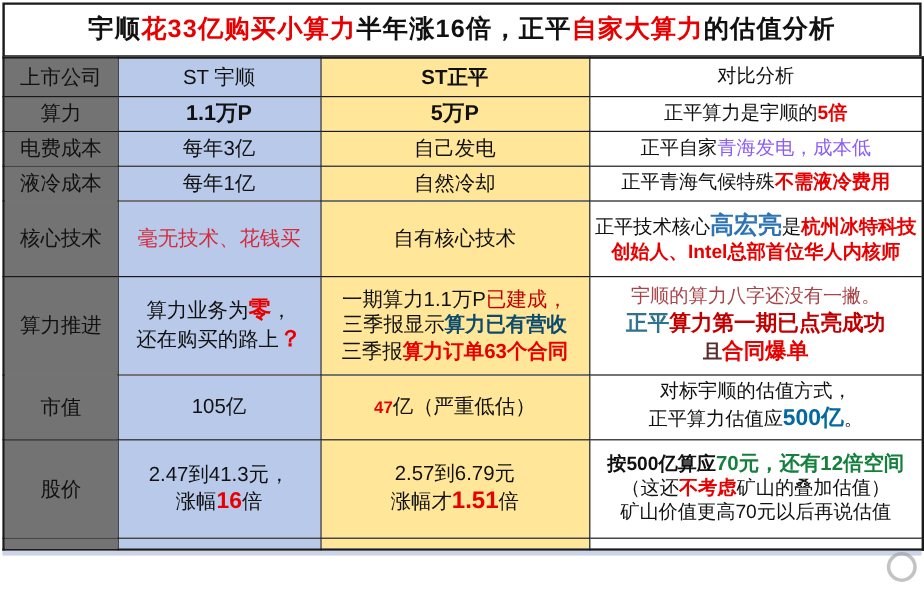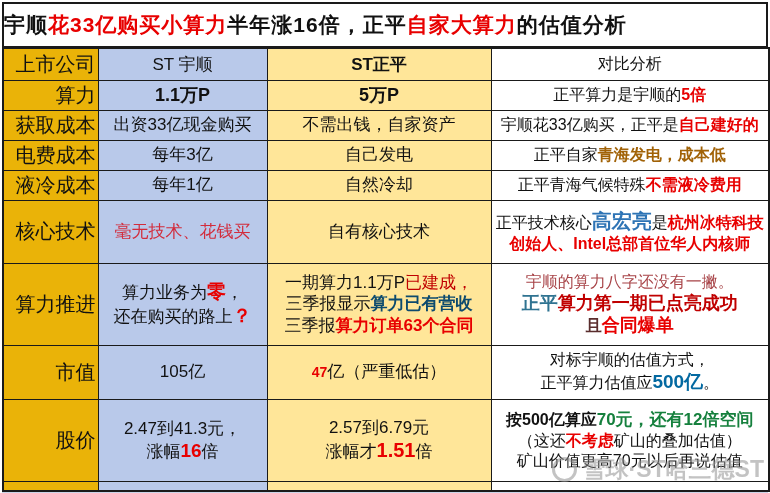--- a/index.html
+++ b/index.html
@@ -1,32 +1,32 @@
 <!DOCTYPE html>
 <html><head>
 <meta charset="utf-8">
 <style>
   html,body{margin:0;padding:0;background:#fff;}
   body{width:770px;height:493px;overflow:hidden;
        font-family:"Liberation Sans","DejaVu Sans",sans-serif;color:#111;}
   .sheet{position:relative;width:766px;height:489px;margin:2px;}
   .title-bar{
     height:42px;border:2px solid #1a1a1a;border-bottom:1px solid #1a1a1a;
-    display:flex;align-items:center;
+    display:flex;align-items:center;justify-content:center;
     font-size:21px;font-weight:700;letter-spacing:1px;background:#fff;
   }
   .title-bar .line{display:inline;}
   table{border-collapse:collapse;table-layout:fixed;width:766px;}
   th,td{
     border:1px solid #1a1a1a;text-align:center;vertical-align:middle;
     padding:1px 2px;font-size:17px;font-weight:400;color:#111;overflow:hidden;
   }
   table{border:2px solid #1a1a1a;}
   thead tr{height:32px;}
-  .col-label{background:#eab308;font-size:20px;text-align:right;}
+  .col-label{background:#737373;font-size:17px;}
   .col-yushun{background:#b9c9ea;}
   .col-zhengping{background:#ffe699;}
   .col-analysis{background:#ffffff;font-size:16px;}
   .line{line-height:1.25;}
   tr.empty-row{height:10px;}
   .bottom-strip{height:4px;background:#ccd5e8;margin-top:0px;}
   .watermark{
     position:absolute;right:4px;bottom:6px;display:flex;align-items:center;gap:6px;
     color:rgba(145,145,145,0.55);font-size:23px;font-weight:700;
     pointer-events:none;white-space:nowrap;
@@ -74,42 +74,30 @@
           <td class="col-yushun">
             <div class="line"><span style="font-weight: 700; font-size: 18px;">1.1万P</span></div>
           </td>
           <td class="col-zhengping">
             <div class="line"><span style="font-weight: 700; font-size: 18px;">5万P</span></div>
           </td>
           <td class="col-analysis">
             <div class="line"><span>正平算力是宇顺的</span><span style="color: rgb(232, 0, 0); font-weight: 700;">5倍</span></div>
           </td>
         </tr>
-        <tr style="height: 29px;">
-          <th class="col-label">获取成本</th>
-          <td class="col-yushun">
-            <div class="line"><span>出资33亿现金购买</span></div>
-          </td>
-          <td class="col-zhengping">
-            <div class="line"><span>不需出钱，自家资产</span></div>
-          </td>
-          <td class="col-analysis">
-            <div class="line"><span>宇顺花33亿购买，正平是</span><span style="color: rgb(232, 0, 0); font-weight: 700;">自己建好的</span></div>
-          </td>
-        </tr>
         <tr style="height: 29px; margin-top: 48px;">
           <th class="col-label">电费成本</th>
           <td class="col-yushun">
             <div class="line"><span>每年3亿</span></div>
           </td>
           <td class="col-zhengping">
             <div class="line"><span>自己发电</span></div>
           </td>
           <td class="col-analysis">
-            <div class="line"><span>正平自家</span><span style="color: #a16207; font-weight: 700;">青海发电，成本低</span></div>
+            <div class="line"><span>正平自家</span><span style="color: #8b5cf6; font-weight: 400;">青海发电，成本低</span></div>
           </td>
         </tr>
         <tr style="height: 29px;">
           <th class="col-label">液冷成本</th>
           <td class="col-yushun">
             <div class="line"><span>每年1亿</span></div>
           </td>
           <td class="col-zhengping">
             <div class="line"><span>自然冷却</span></div>
           </td>
@@ -184,16 +172,15 @@
         <td class="col-zhengping"></td>
         <td class="col-analysis"></td>
       </tr>
     </tfoot>
   </table>
 
   <div class="bottom-strip"></div>
 
   <div class="watermark">
     <span class="wm-circle"></span>
-    <span>雪球·ST哈三德ST</span>
   </div>
 
 </div>
 
 </body></html>

